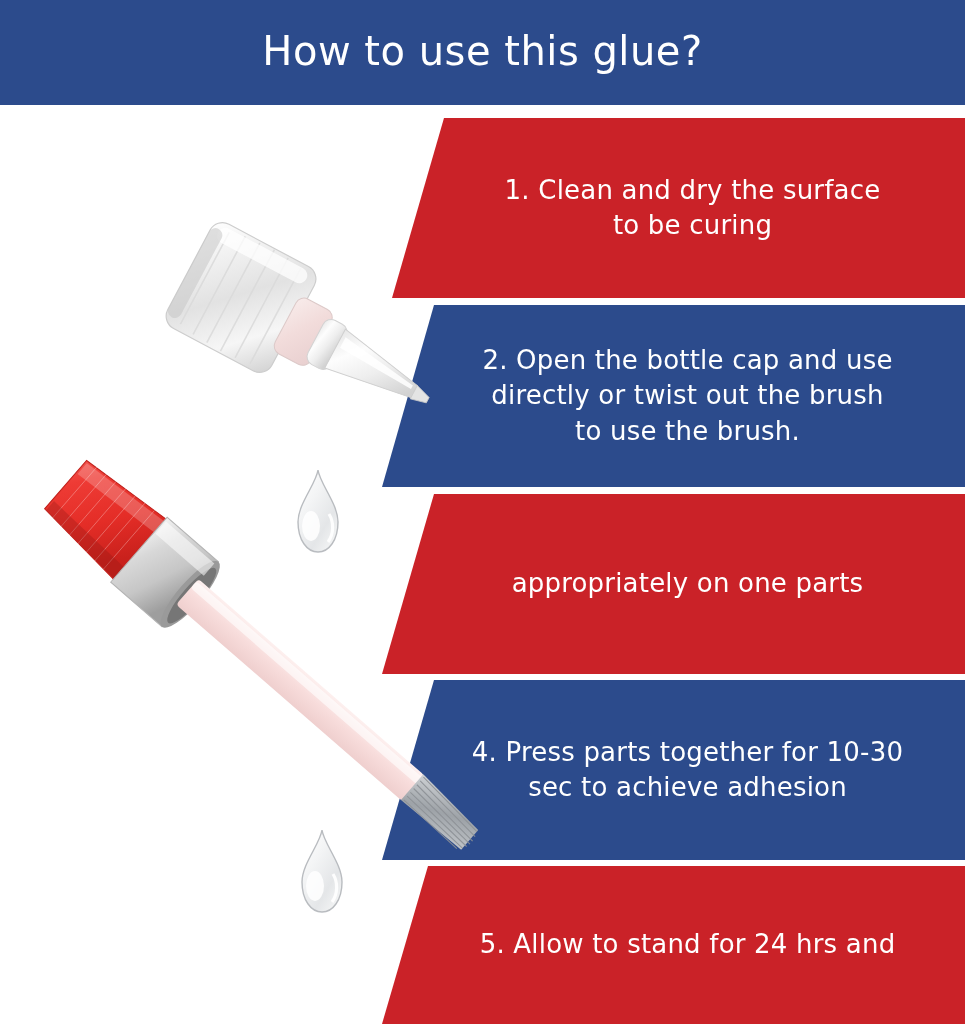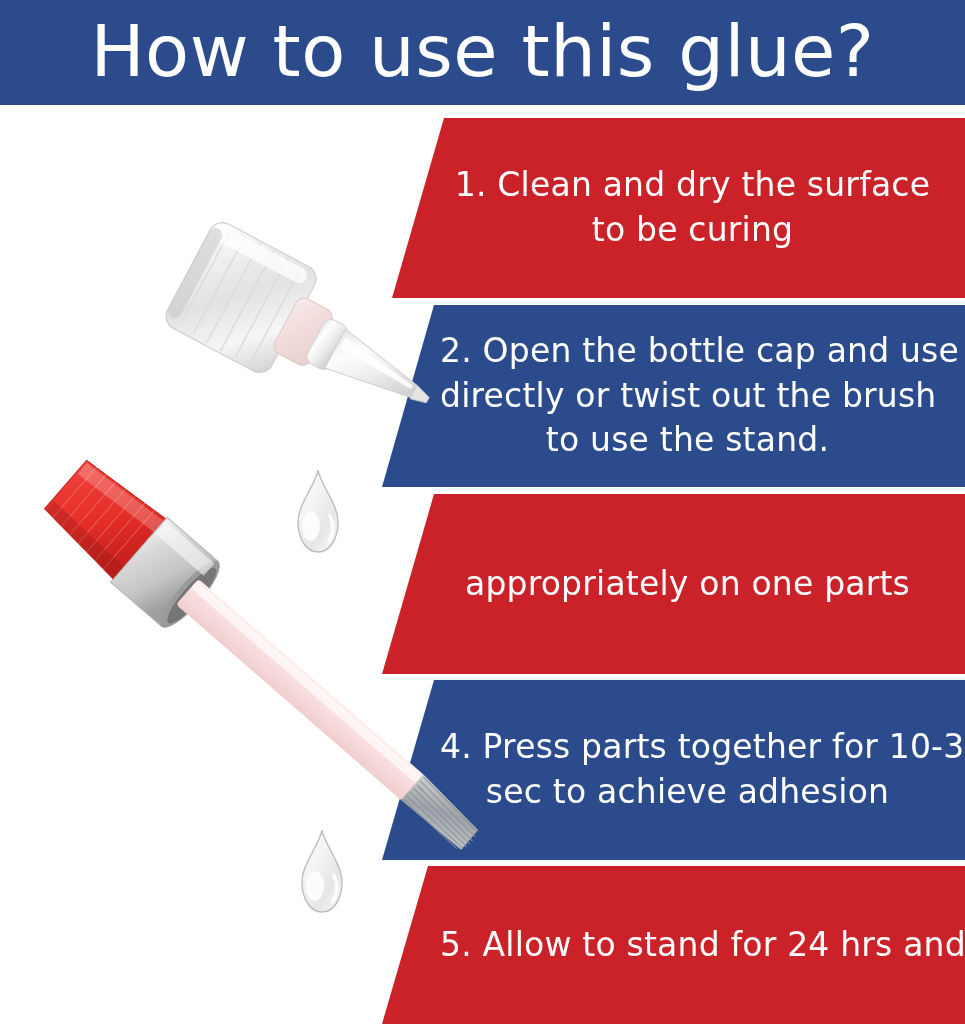--- a/index.html
+++ b/index.html
@@ -27,42 +27,42 @@
     width: 965px;
     height: 105px;
     background: #2c4b8c;
     display: flex;
     align-items: center;
     justify-content: center;
   }
   .header-title {
     color: #ffffff;
     font-family: "DejaVu Sans", "Liberation Sans", sans-serif;
-    font-size: 72px;
+    font-size: 40px;
     font-weight: 400;
     letter-spacing: 0.5px;
     line-height: 1;
     white-space: nowrap;
     text-align: center;
     transform: translateY(-2px);
   }
 
   
   .step-band {
     position: absolute;
     display: flex;
     flex-direction: column;
     justify-content: center;
     box-sizing: border-box;
   }
   .step-band .band-text {
     position: relative;
     z-index: 2;
     color: #ffffff;
-    font-size: 33px;
+    font-size: 26px;
     line-height: 1.36;
     font-weight: 400;
     letter-spacing: 0.2px;
     text-align: center;
     padding: 0 30px 0 58px;
   }
   .step-band .band-text .tline {
     display: block;
     white-space: nowrap;
   }
@@ -106,21 +106,21 @@
     </div>
   </div>
 
   <div class="step-band" style="left:382px; top:305px; width:583px; height:182px;">
     <svg class="band-shape" viewBox="0 0 583 182" preserveAspectRatio="none">
       <polygon points="52,0 583,0 583,182 0,182" fill="#2c4b8c"></polygon>
     </svg>
     <div class="band-text">
       <span class="tline">2. Open the bottle cap and use</span>
       <span class="tline">directly or twist out the brush</span>
-      <span class="tline">to use the stand.</span>
+      <span class="tline">to use the brush.</span>
     </div>
   </div>
 
   <div class="step-band" style="left:382px; top:494px; width:583px; height:180px;">
     <svg class="band-shape" viewBox="0 0 583 180" preserveAspectRatio="none">
       <polygon points="52,0 583,0 583,180 0,180" fill="#ca2228"></polygon>
     </svg>
     <div class="band-text">
       <span class="tline">appropriately on one parts</span>
     </div>

